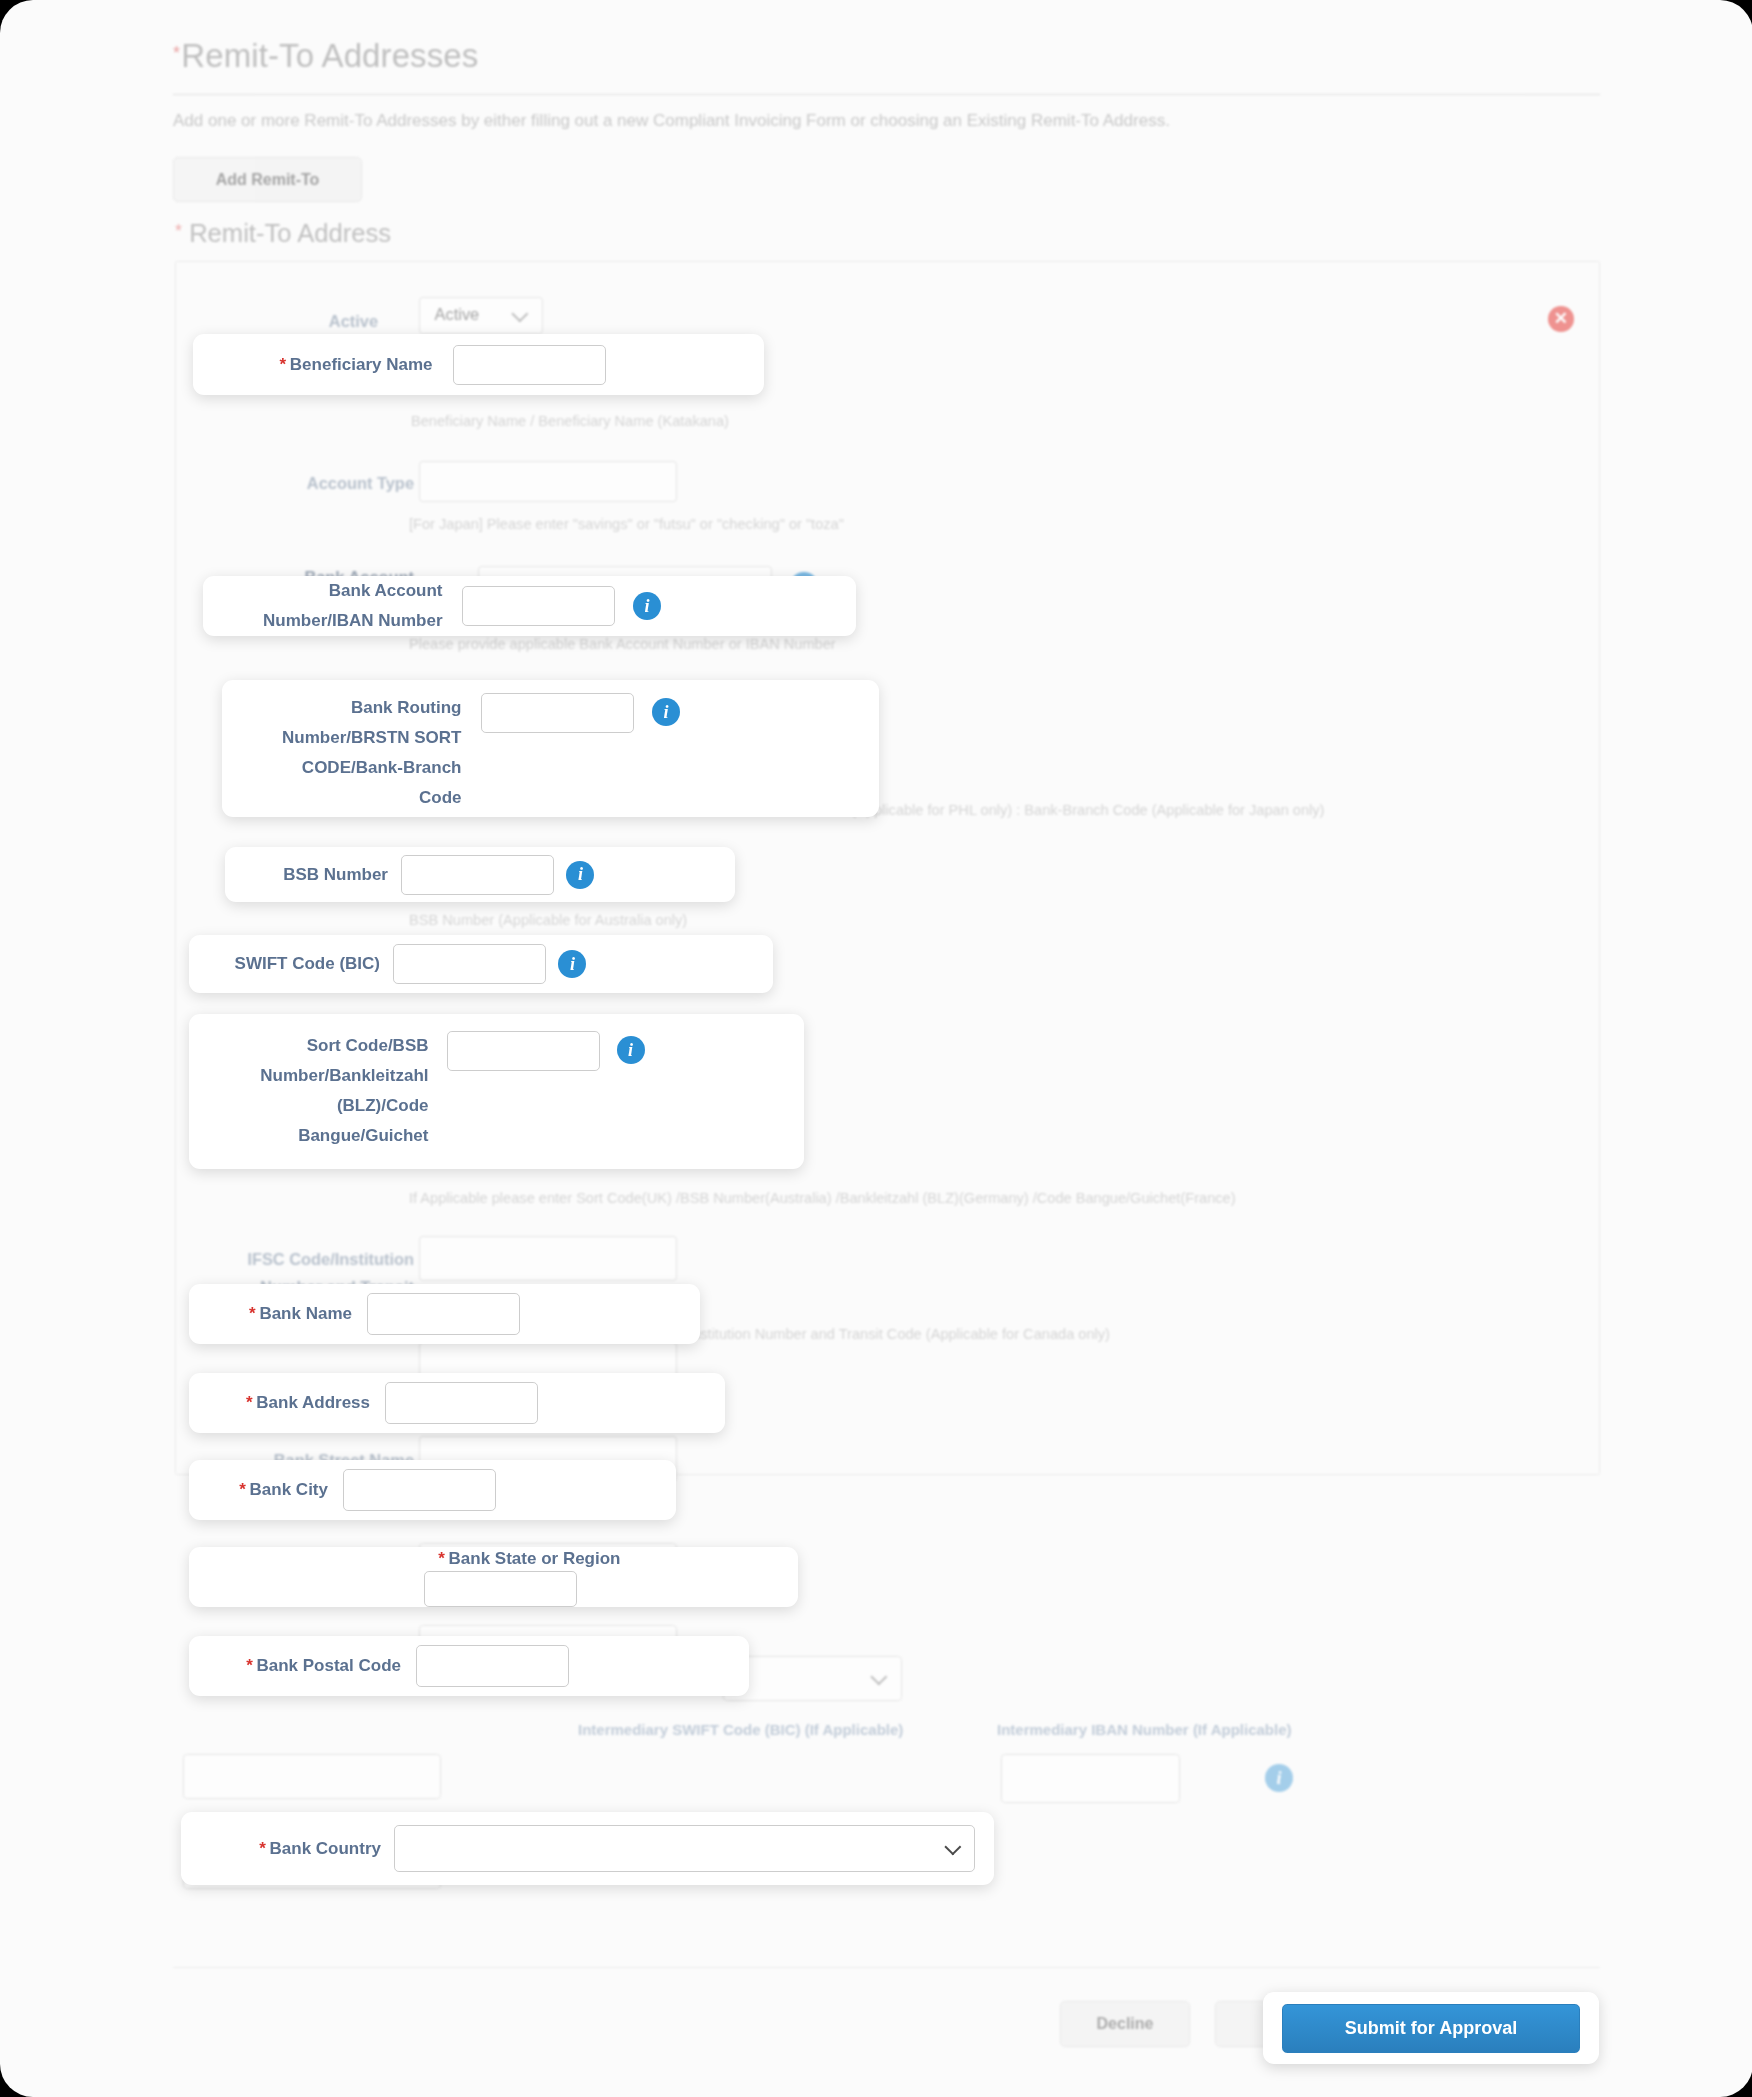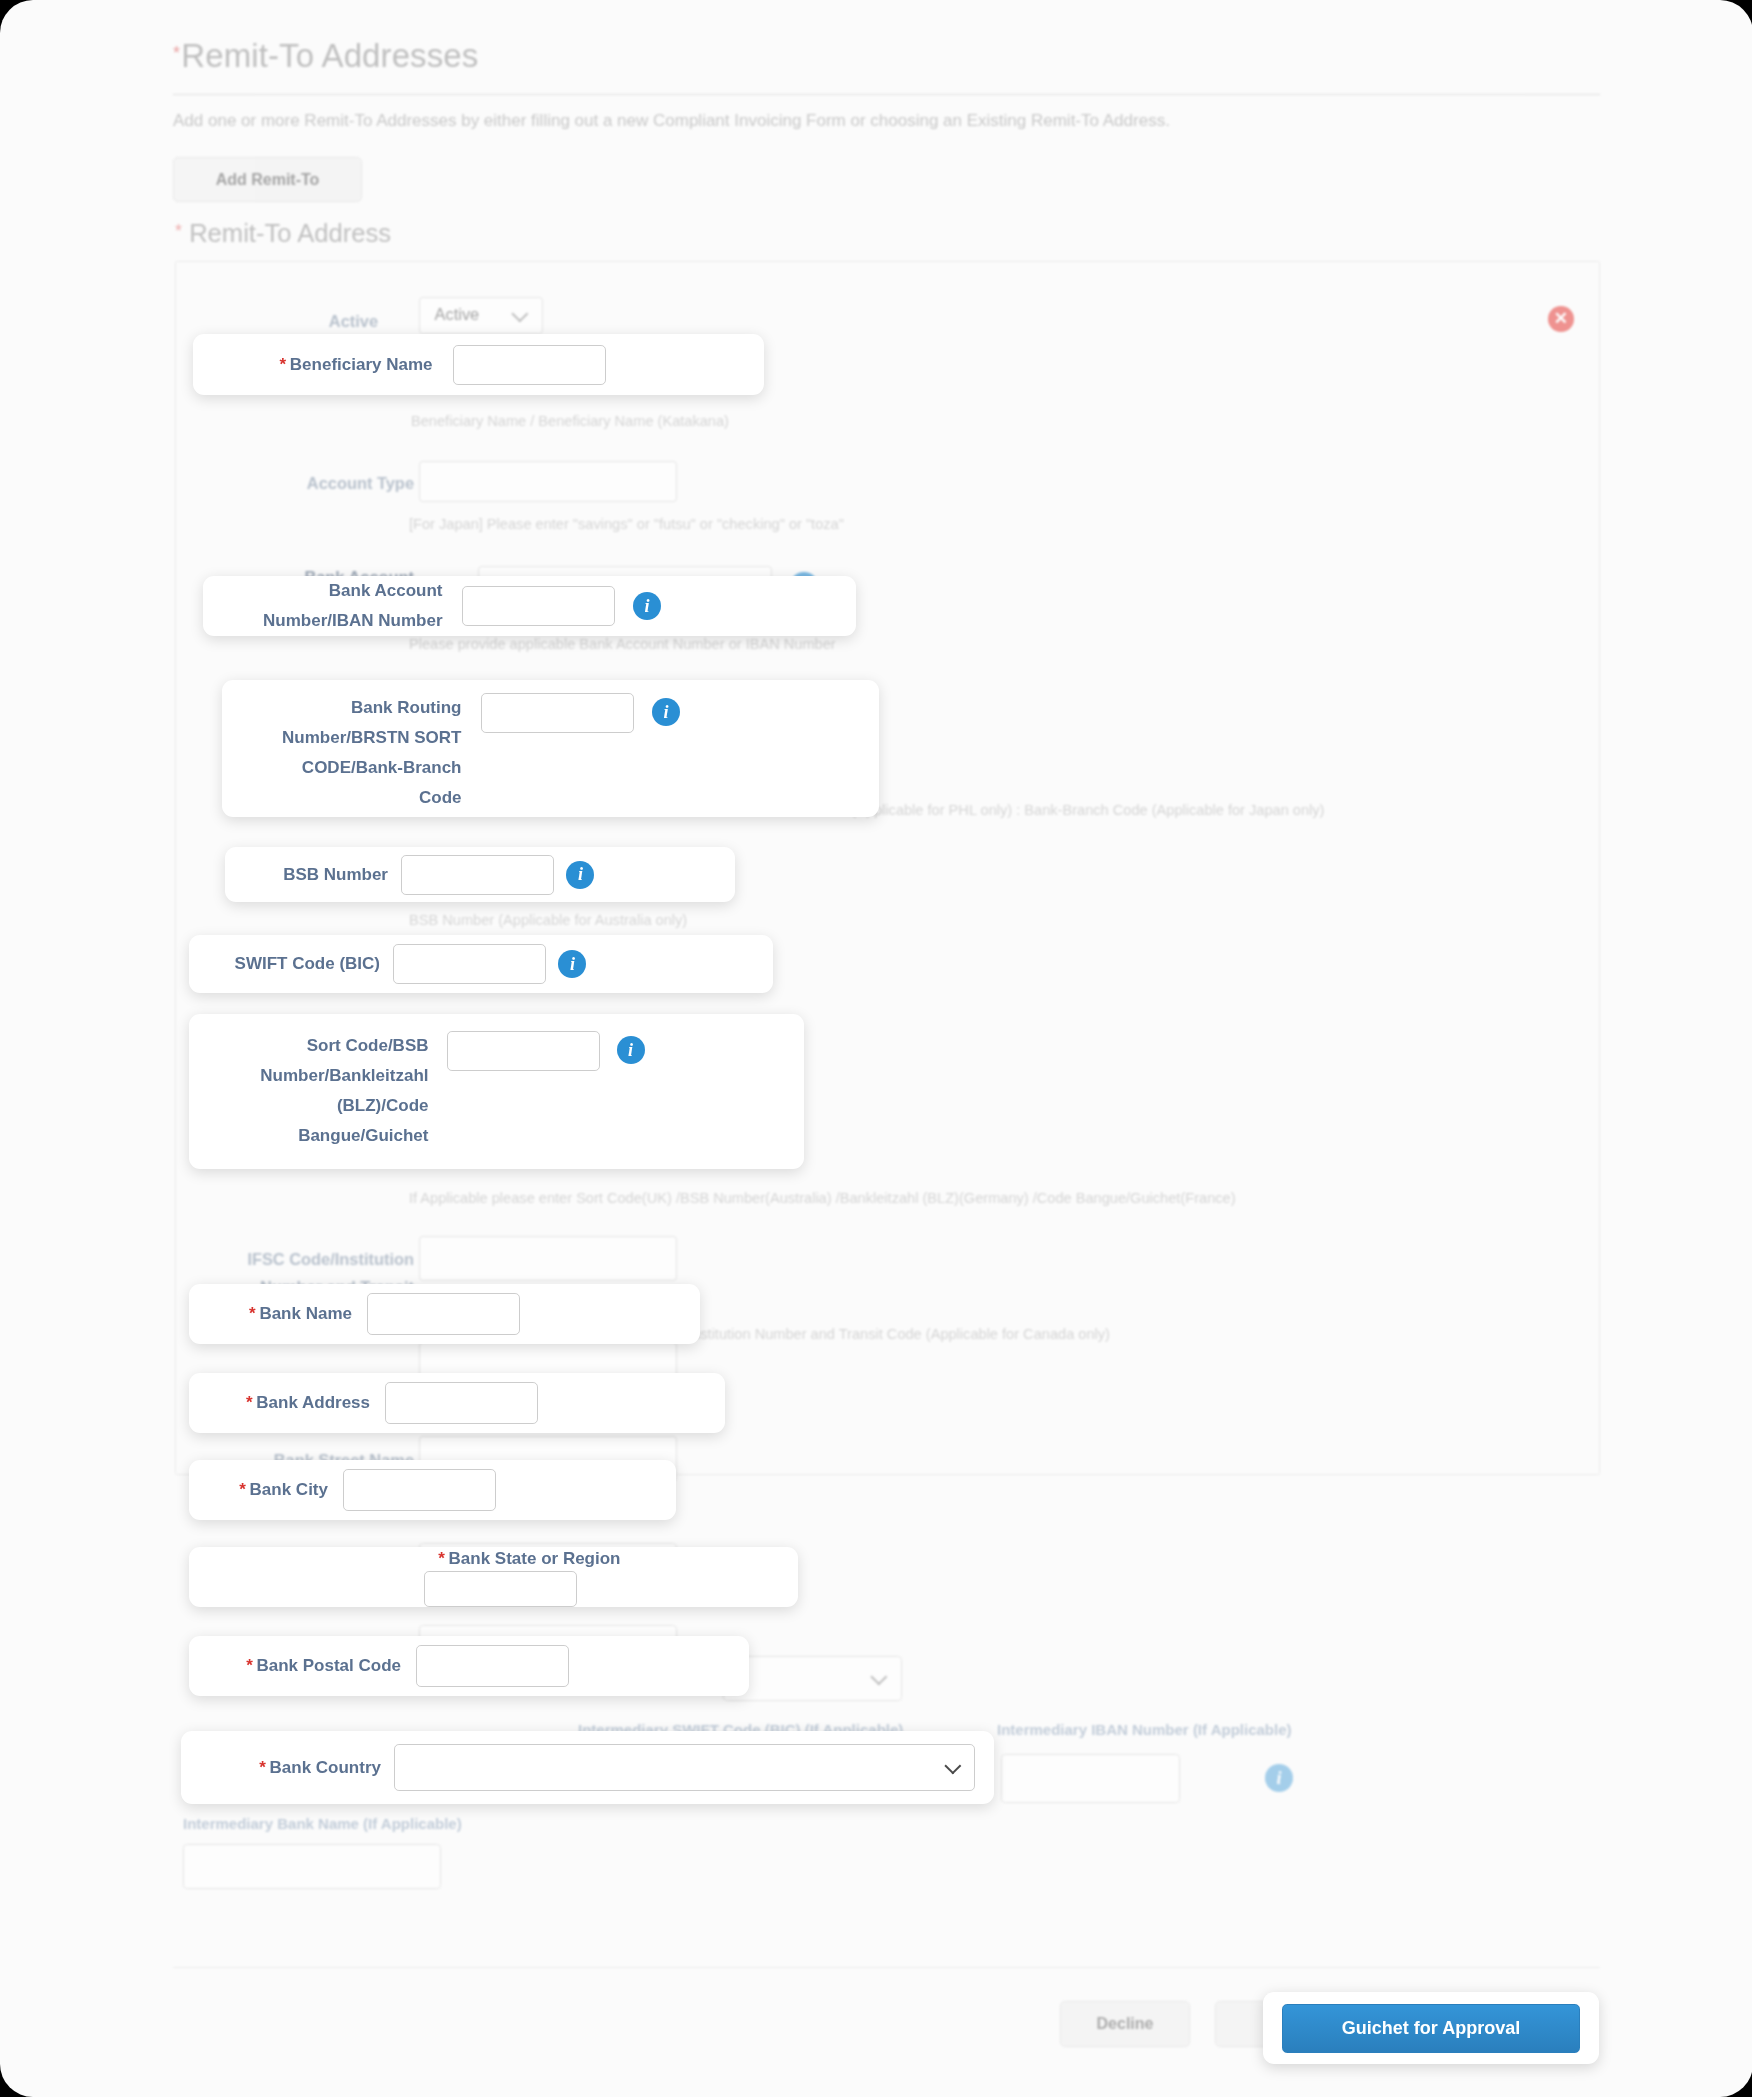--- a/index.html
+++ b/index.html
@@ -391,23 +391,23 @@
   <div class="ovl" style="left:189px; top:1547px; width:609px; height:60px;flex-direction:column;">
     <div class="lbl" style="width:243px; margin-left:11px;"><span class="ast">*</span>Bank State or Region</div>
     <div class="fld" style="width:151px; height:40px; margin-left:14.6px;"></div>
   </div>
 
   <div class="ovl" style="left:189px; top:1636px; width:560px; height:60px;">
     <div class="lbl" style="width:201px; margin-left:11px;"><span class="ast">*</span>Bank Postal Code</div>
     <div class="fld" style="width:151px; height:40px; margin-left:14.6px;"></div>
   </div>
 
-  <div class="ovl" style="left:181px; top:1731px; width:813px; height:73px;">
+  <div class="ovl" style="left:181px; top:1812px; width:813px; height:73px;">
     <div class="lbl" style="width:183px; margin-left:17px;"><span class="ast">*</span>Bank Country</div>
     <div class="sel" style="width:579px; height:45px; margin-left:13.4px;"></div>
   </div>
 
   <div class="ovl-submit">
-    <div class="submit-btn">Guichet for Approval</div>
+    <div class="submit-btn">Submit for Approval</div>
   </div>
 
 </div>
 
 
 </body></html>

